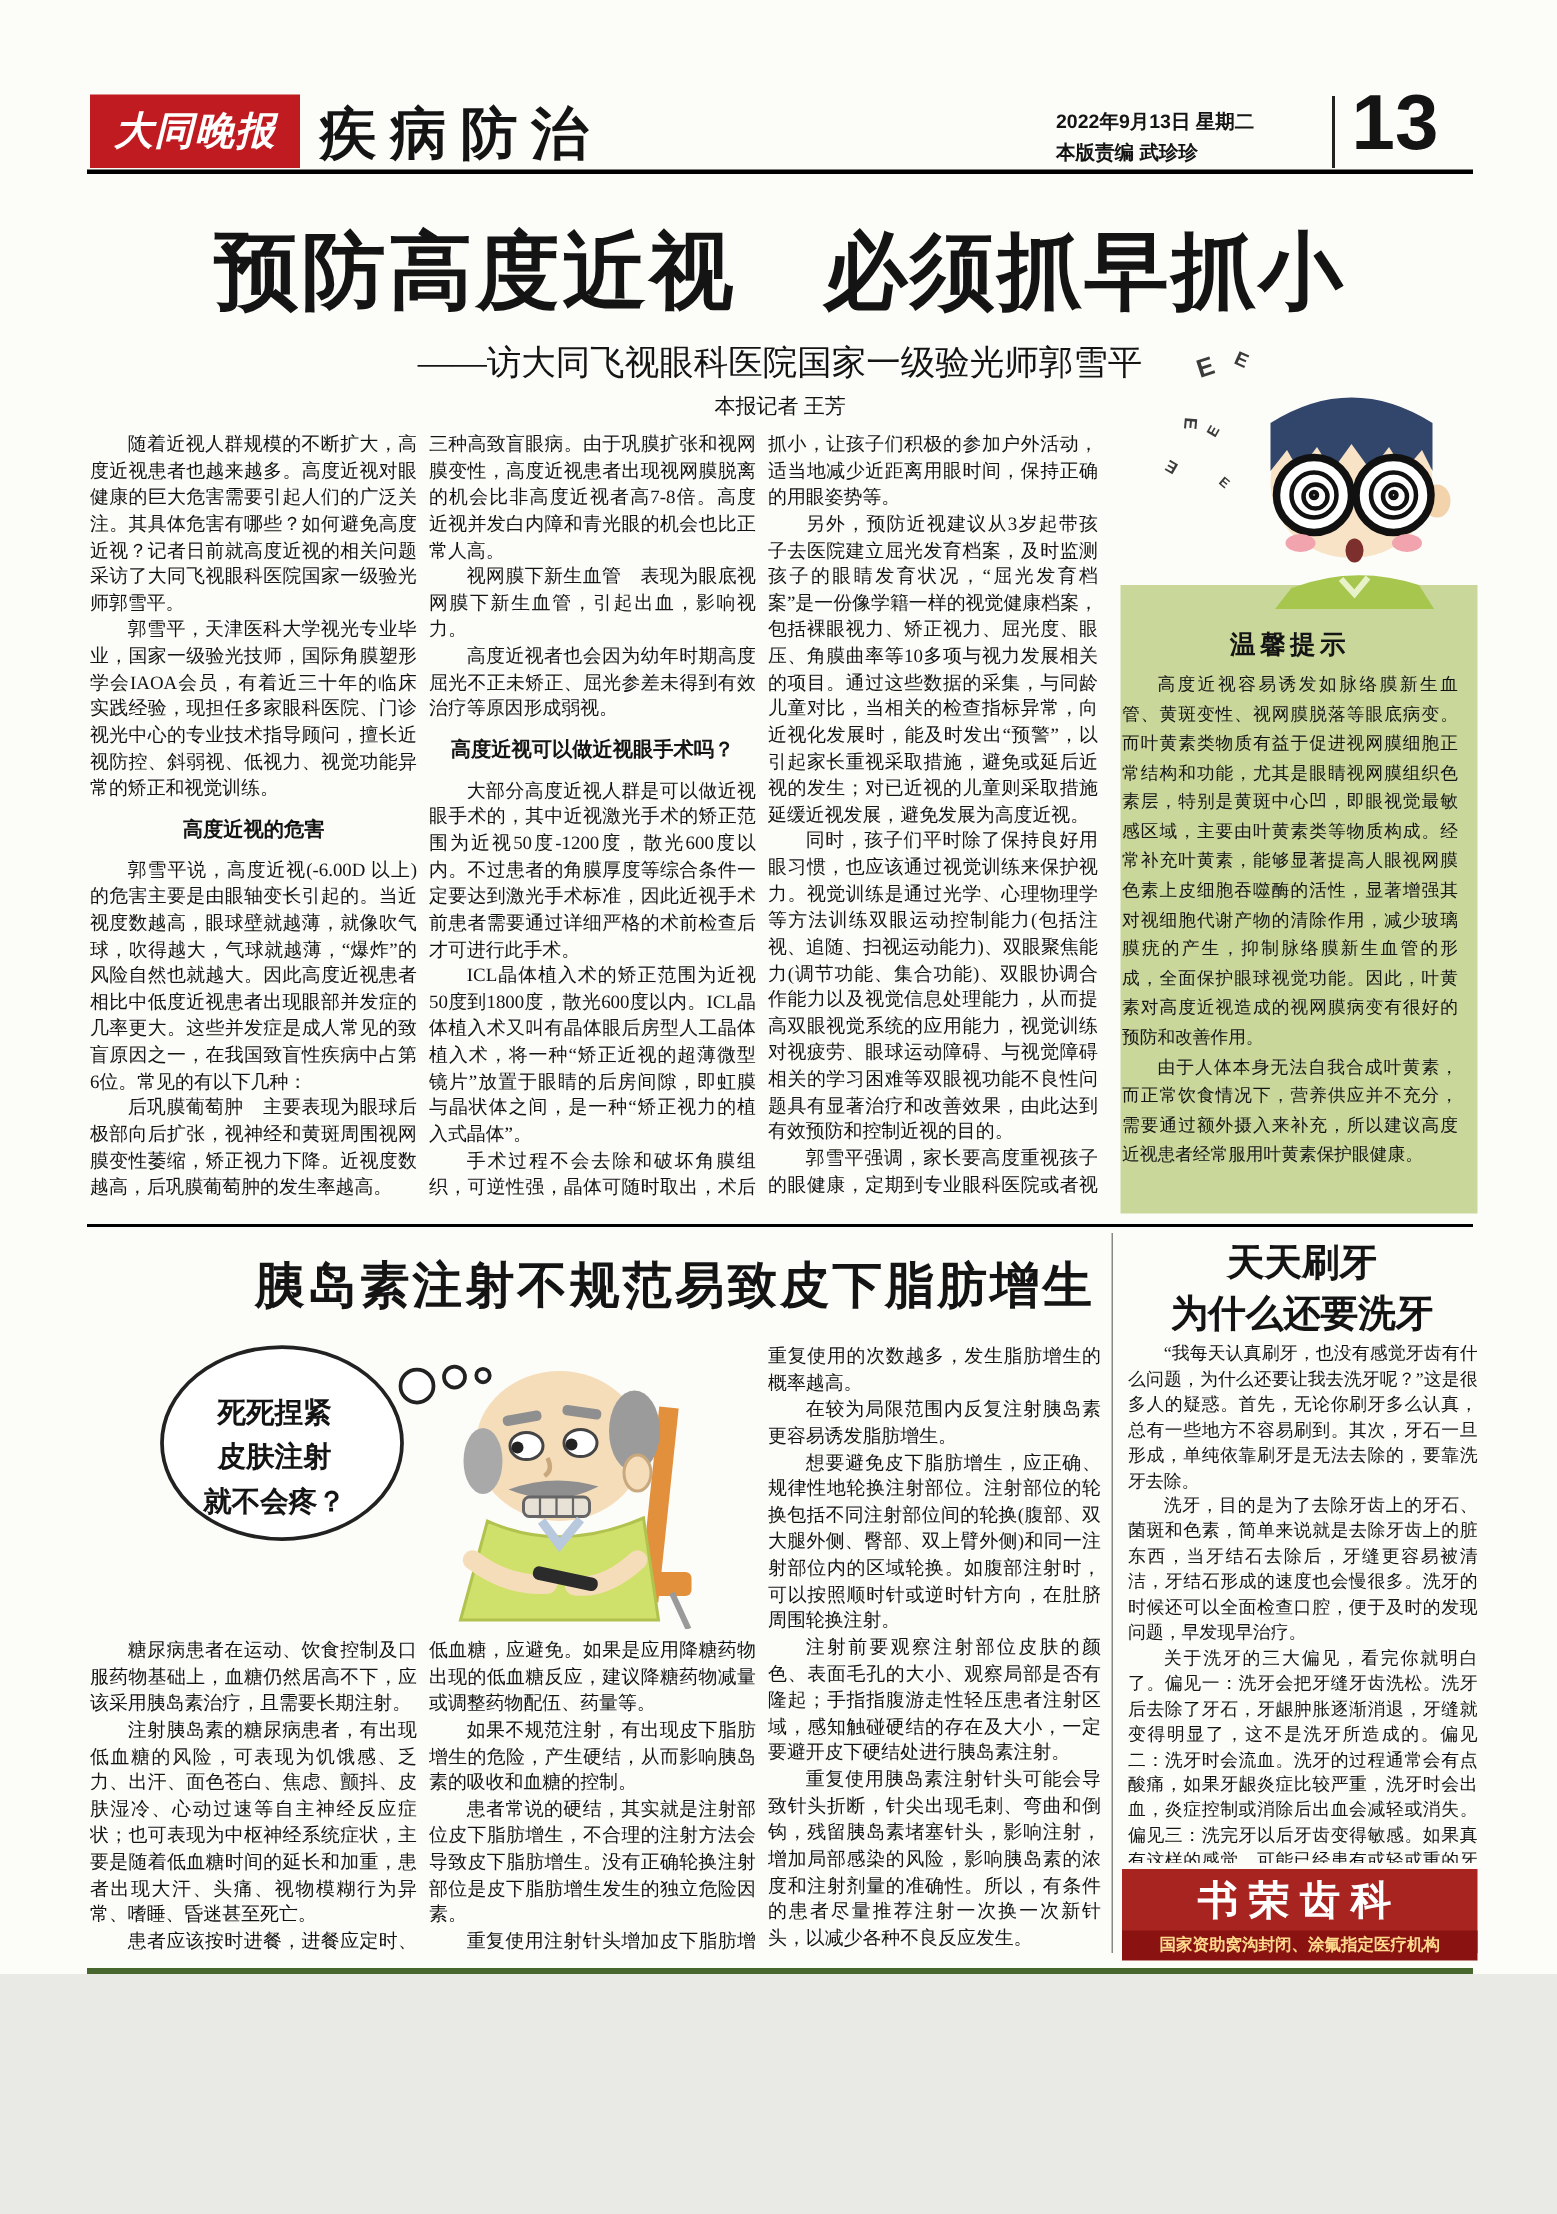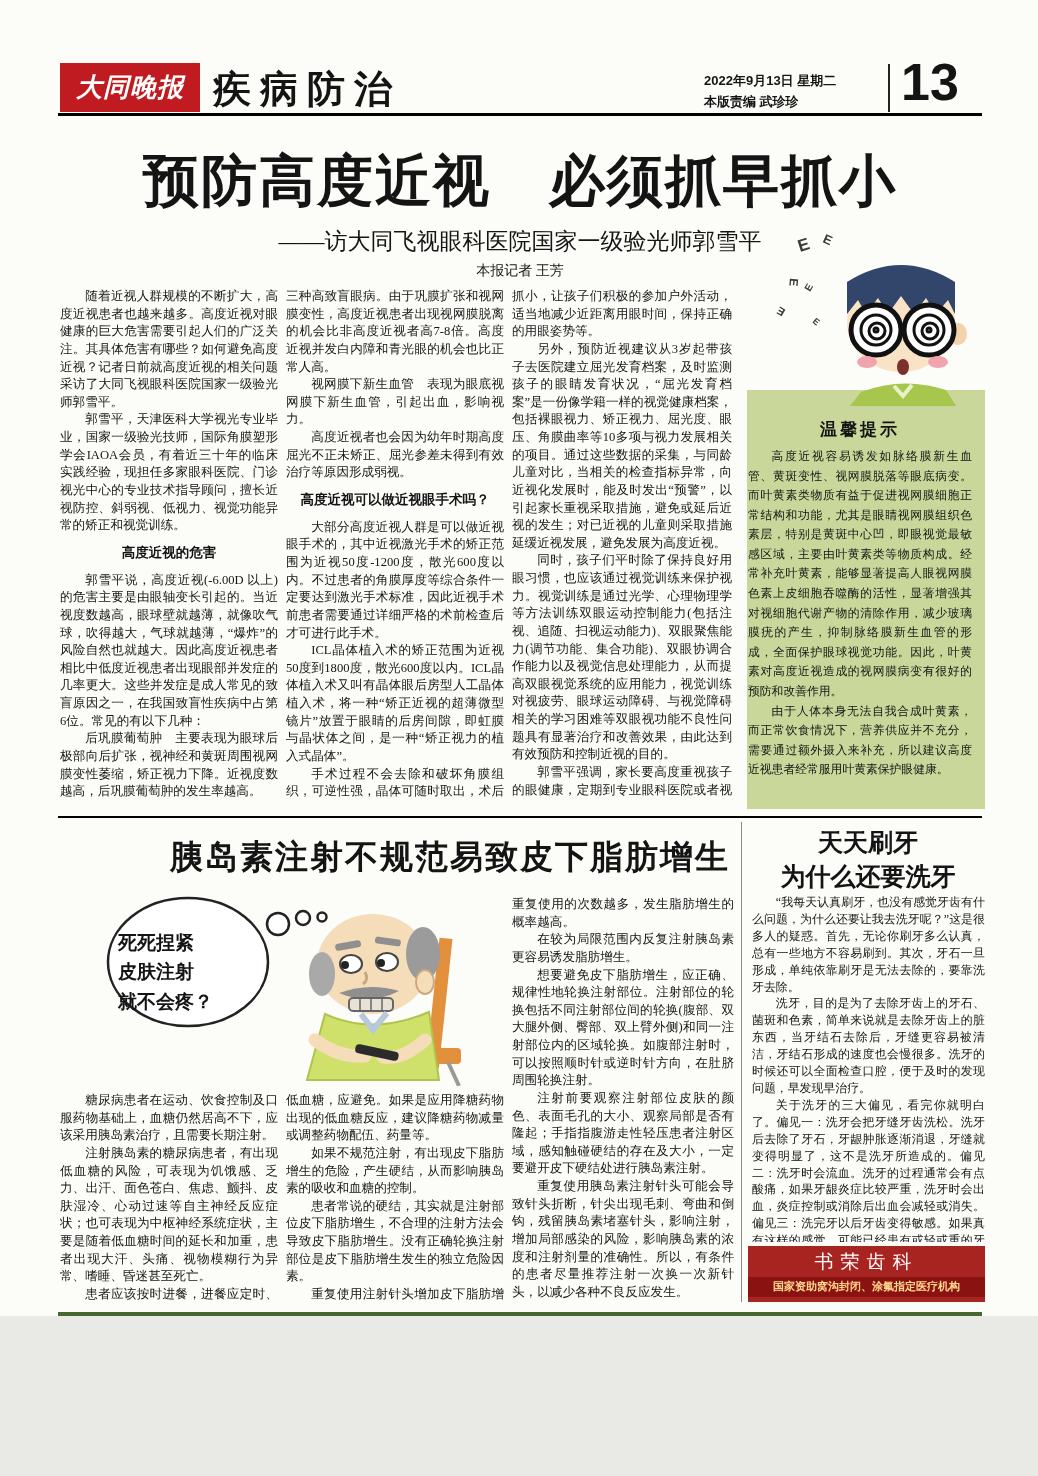--- a/index.html
+++ b/index.html
@@ -54,42 +54,42 @@
 
   
   .teeth-title{left:750px;top:826px;width:236px;text-align:center;line-height:1.35;
                font-family:"Liberation Sans",sans-serif;font-size:25px;font-weight:900;}
   .teeth-body{left:752px;top:894px;width:233px;height:348px;font-size:11.9px;line-height:1.42;
               text-align:justify;overflow:hidden;}
   .teeth-body p{margin:0;text-indent:2em;}
 
   .dental-box{left:748px;top:1246px;width:237px;height:56px;background:#a72421;text-align:center;
               box-sizing:border-box;padding-top:3px;}
-  .dental-name{color:#fff;font-weight:normal;font-size:19px;letter-spacing:7px;}
+  .dental-name{color:#fff;font-weight:bold;font-size:27px;letter-spacing:7px;}
   .dental-tagline{margin-top:2px;background:#8a1312;color:#ffd98c;font-size:11px;
                   font-weight:bold;padding:2px 0 3px 0;}
 
   
   .banner{left:58px;top:1312px;width:924px;height:132px;border:5px solid #48672e;box-sizing:border-box;overflow:hidden;}
   .banner-bg{position:absolute;left:0;top:0;right:0;bottom:0;
              background:linear-gradient(#cfe0c9 0%,#dfe9b5 16%,#d9e766 32%,#bcd542 58%,#8db32e 100%);}
   .treeline{position:absolute;left:0;top:12px;right:0;height:9px;opacity:.55;
             background:repeating-linear-gradient(90deg,#5d7a4a 0 14px,transparent 14px 22px);}
   .rows{position:absolute;left:0;bottom:0;right:0;height:70px;opacity:.25;
         background:repeating-linear-gradient(100deg,#6f9a23 0 6px,transparent 6px 38px);}
   .banner-panel{position:absolute;left:0;top:0;bottom:0;width:260px;background:#fff;
                 display:flex;align-items:center;justify-content:center;gap:0;}
   .brand-cn{font-size:33px;font-weight:bold;font-style:italic;color:#1c1c1c;letter-spacing:2px;}
   .brand-en{font-family:"Liberation Sans",sans-serif;font-size:11px;font-weight:bold;
             letter-spacing:3px;color:#555;margin-top:4px;}
   .banner-slogan{position:absolute;left:260px;right:0;top:0;bottom:0;display:flex;align-items:center;justify-content:center;
                  font-family:"Liberation Sans",sans-serif;font-size:52px;font-weight:400;color:#fff;letter-spacing:3px;
                  text-shadow:3px 3px 0 #cf3b23,-1px -1px 0 #cf3b23,1px -1px 0 #cf3b23,-1px 1px 0 #cf3b23,2px 1px 0 #cf3b23;}
 
-  .bubble-text{position:absolute;left:118px;top:928px;width:130px;z-index:4;}
+  .bubble-text{position:absolute;left:118px;top:928px;width:130px;text-align:center;z-index:4;}
   .bubble-text p{margin:0;font-size:19px;font-weight:bold;line-height:1.55;font-family:"Liberation Sans",sans-serif;}
 </style>
 </head>
 <body>
 
 <div class="page">
 
   <div class="abs logo-box">
     <span>大同晚报</span>
   </div>

